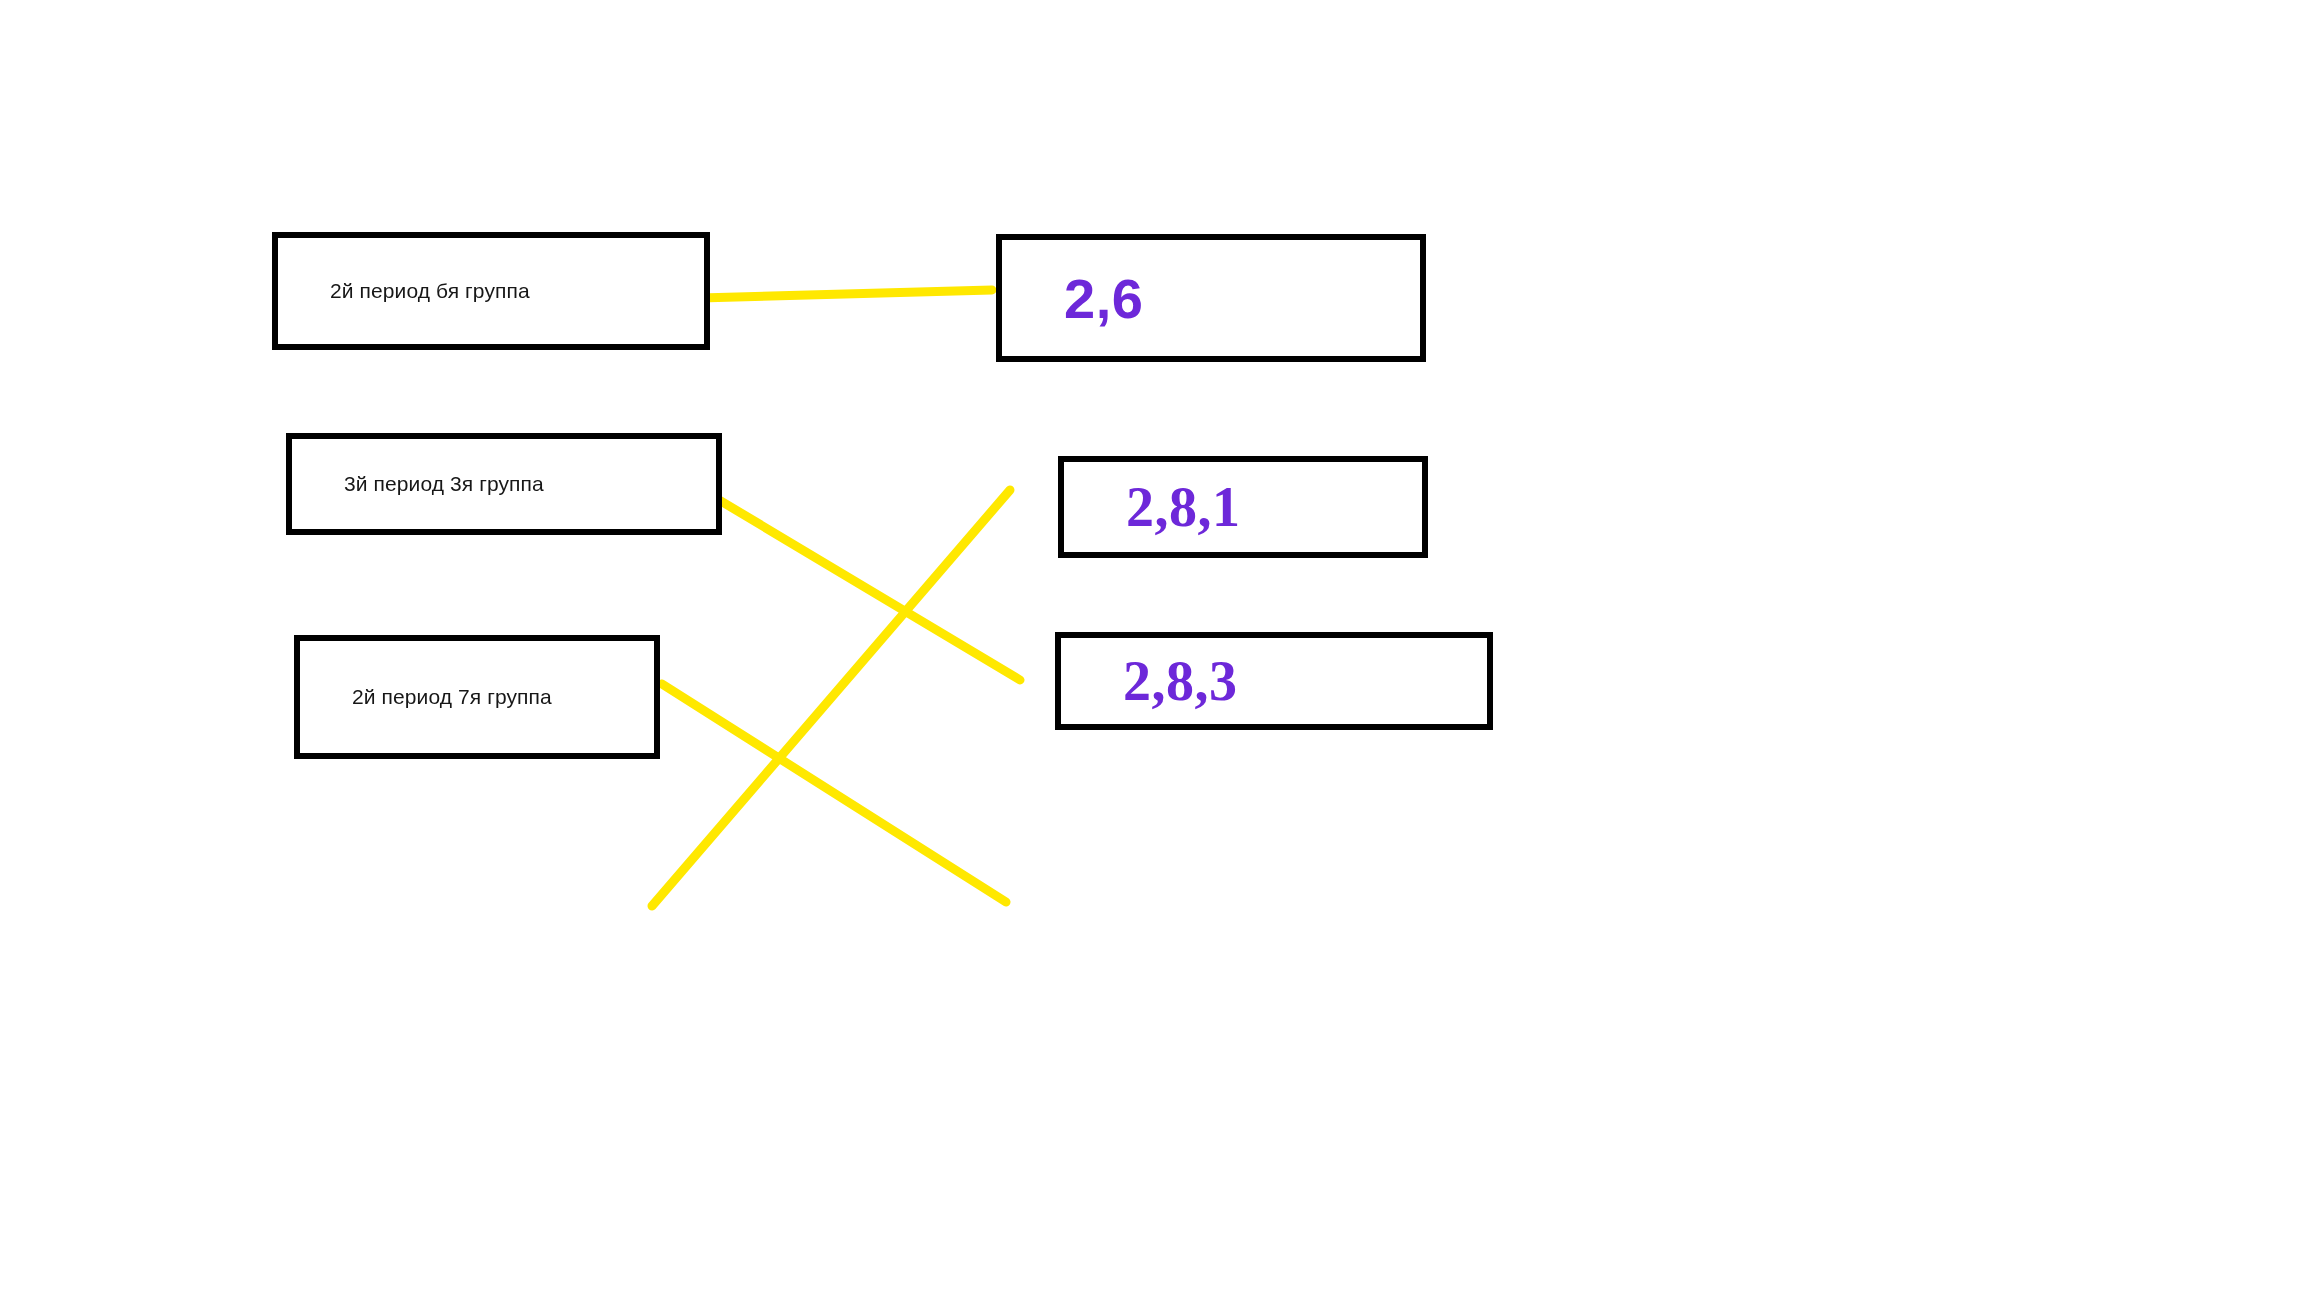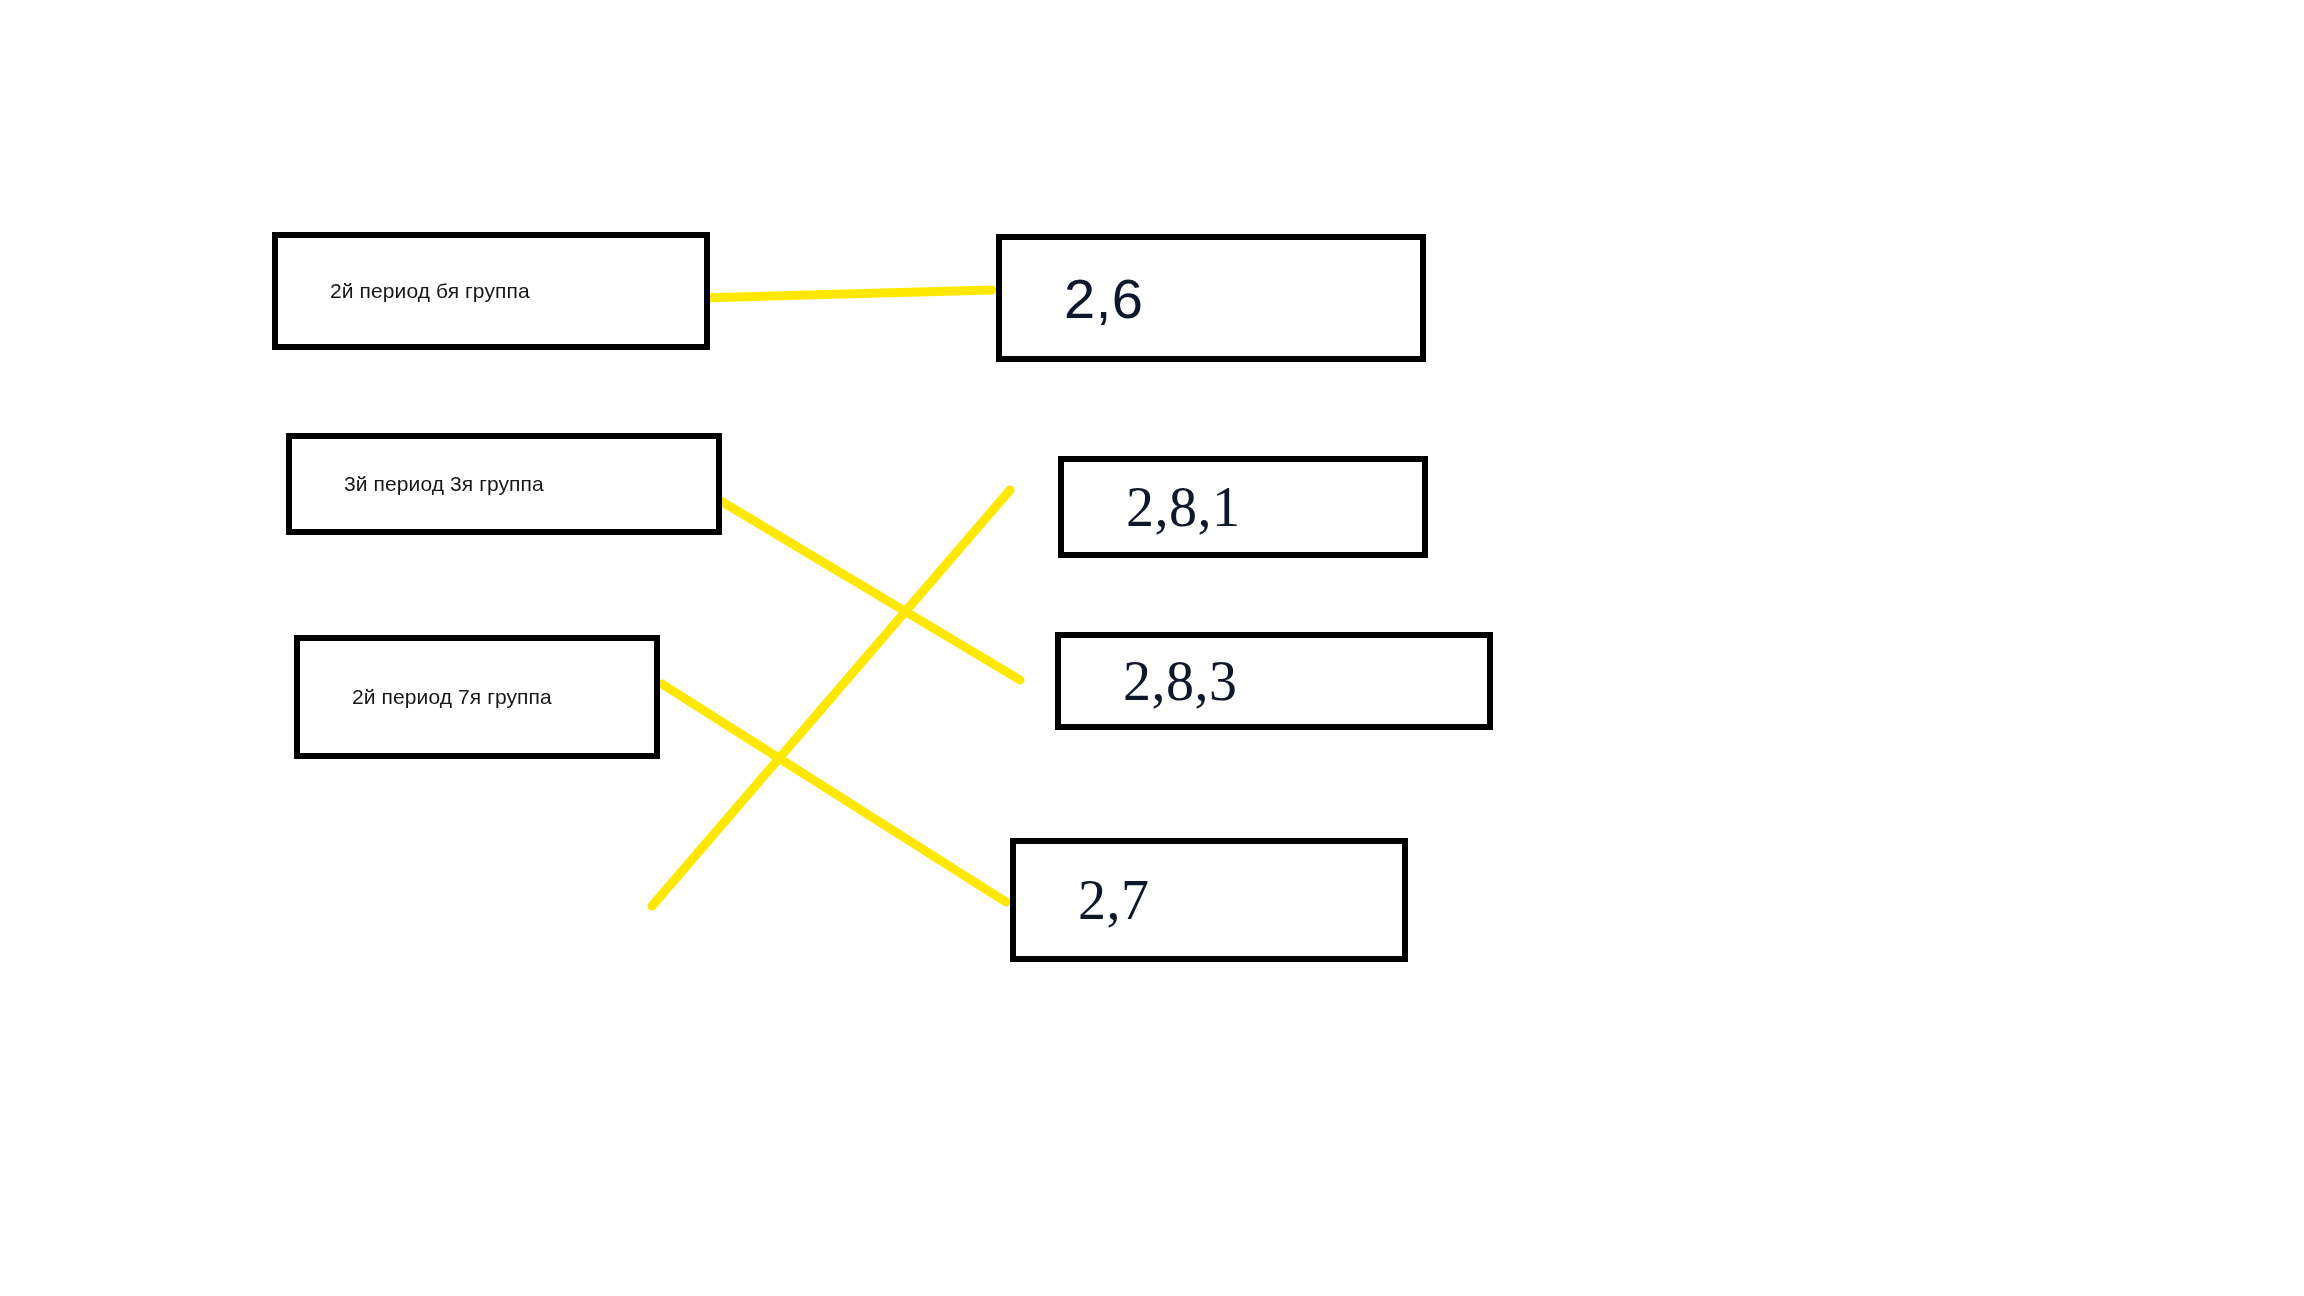--- a/index.html
+++ b/index.html
@@ -49,22 +49,22 @@
     font-size: 21px;
     font-weight: 400;
     color: #171717;
     padding-left: 52px;
     letter-spacing: 0.1px;
   }
   
   .right .node-label {
     font-family: "Liberation Serif", serif;
     font-size: 56px;
-    font-weight: 400;
-    color: #0f172a;
+    font-weight: 700;
+    color: #6d28d9;
     padding-left: 62px;
     letter-spacing: 0.5px;
   }
   .right.sans .node-label {
     font-family: "Liberation Sans", sans-serif;
     font-size: 56px;
   }
 
   
   #node-left-0  { left: 272px; top: 232px; width: 438px; height: 118px; }
@@ -103,17 +103,14 @@
 
   <div class="node right sans" id="node-right-0">
     <span class="node-label">2,6</span>
   </div>
   <div class="node right" id="node-right-1">
     <span class="node-label">2,8,1</span>
   </div>
   <div class="node right" id="node-right-2">
     <span class="node-label">2,8,3</span>
   </div>
-  <div class="node right" id="node-right-3">
-    <span class="node-label">2,7</span>
-  </div>
 
 </div>
 
 </body></html>

